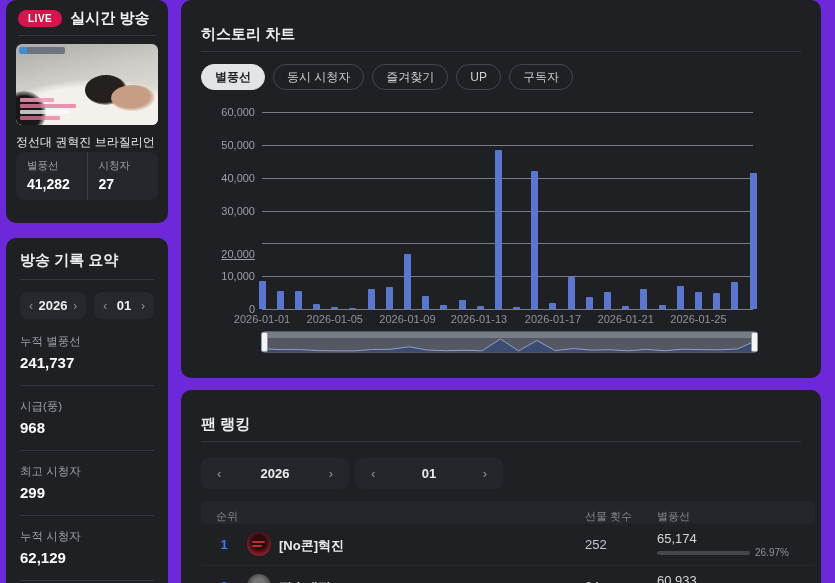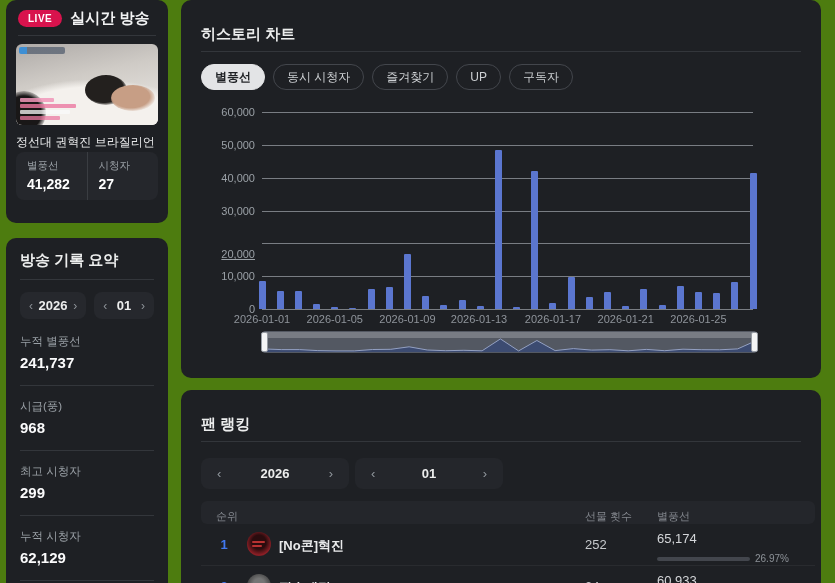--- a/index.html
+++ b/index.html
@@ -1,16 +1,16 @@
 <!DOCTYPE html>
 <html><head>
 <meta charset="utf-8">
 <style>
   html,body{margin:0;padding:0;background:#141519;font-family:"Liberation Sans","DejaVu Sans",sans-serif;}
-  #app{position:relative;width:835px;height:583px;overflow:hidden;background:#4d7c0f;color:#eceded;}
+  #app{position:relative;width:835px;height:583px;overflow:hidden;background:#6d28d9;color:#eceded;}
   .card{position:absolute;background:#1e2024;border-radius:10px;box-sizing:border-box;}
   .divider{border-top:1px solid #33363b;}
 
   
   #live-card{left:6px;top:0;width:162px;height:223px;}
   .live-head{display:flex;align-items:center;gap:8px;padding:9px 12px 7px;}
   .live-badge{background:#d8134d;color:#fff;font-size:10px;font-weight:700;letter-spacing:.5px;
     padding:3px 10px;border-radius:10px;}
   .card-title{font-size:15px;font-weight:700;color:#f2f3f4;}
   .live-div{margin:0 12px;}
@@ -95,21 +95,21 @@
   .avatar{position:absolute;left:46px;top:8px;width:24px;height:24px;border-radius:50%;overflow:hidden;}
   .avatar-1{background:radial-gradient(circle at 50% 42%,#2a0c0e 0 38%,#8c1f26 70%,#561319 100%);}
   .avatar-2{background:radial-gradient(circle at 50% 42%,#757575 0 30%,#3c3c3c 70%,#1f1f1f 100%);}
   .avatar i{position:absolute;left:5px;height:2px;border-radius:1px;display:block;}
   .avatar-1 i{background:rgba(220,60,60,.8);} .avatar-2 i{background:rgba(220,220,220,.6);}
   .avatar i.t1{top:9px;width:13px;} .avatar i.t2{top:13px;width:10px;}
   .r-name{position:absolute;left:78px;top:13px;font-size:13px;font-weight:700;color:#e9eaeb;}
   .r-gifts{position:absolute;left:384px;top:13px;font-size:13px;color:#c6c9cc;}
   .r-val{position:absolute;left:456px;top:5px;}
   .r-val .num{font-size:13px;color:#d4d6d9;}
-  .bar-row{display:flex;align-items:center;gap:5px;margin-top:6px;}
+  .bar-row{display:flex;align-items:center;gap:5px;}
   .track{width:93px;height:4px;background:#43464d;border-radius:2px;overflow:hidden;}
   .fill{height:4px;background:#2e6ce6;border-radius:2px;}
   .pct{font-size:10px;color:#8d9298;}
 </style>
 </head>
 <body>
 
 <div id="app">
 
   <div class="card" id="live-card">

